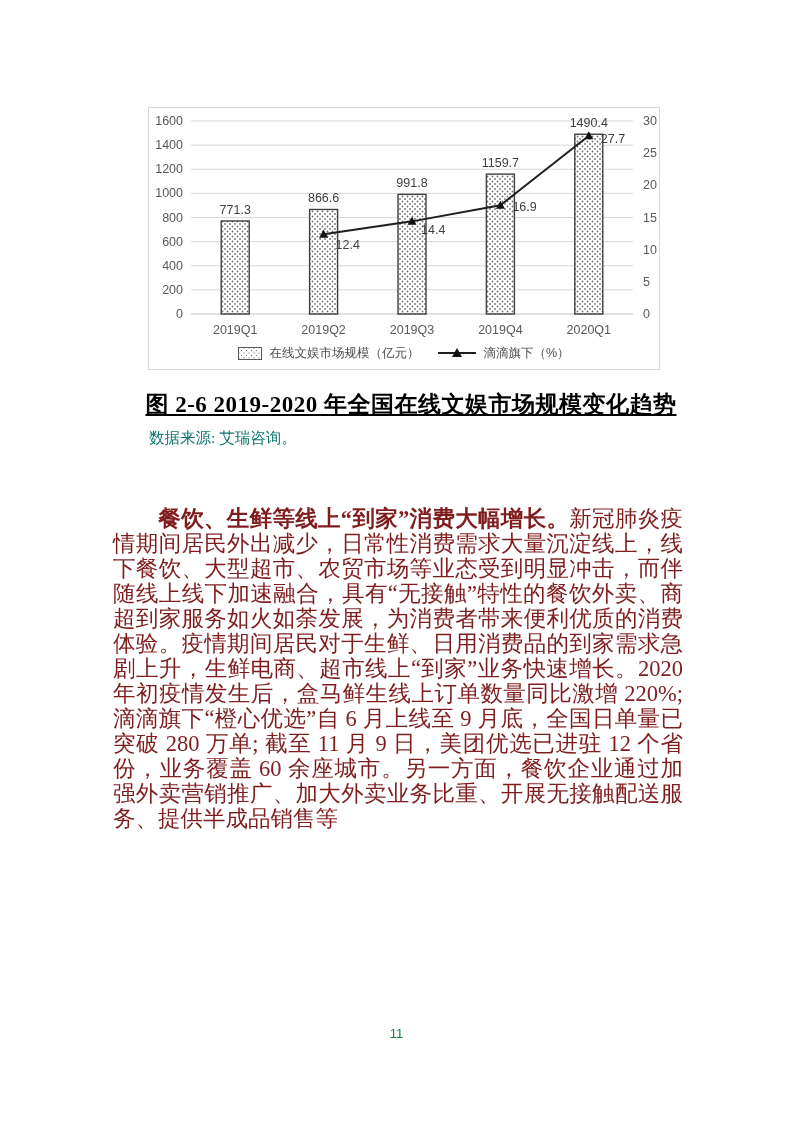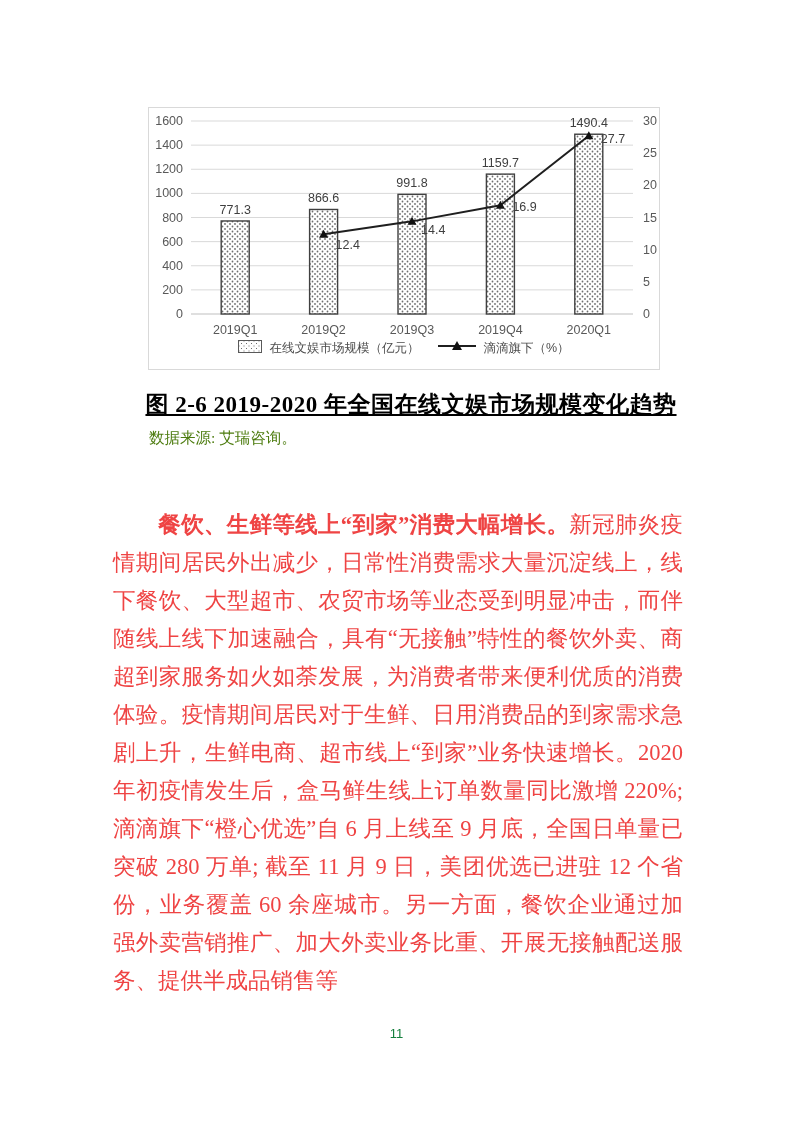--- a/index.html
+++ b/index.html
@@ -10,21 +10,21 @@
   
   .chart-box{
     position:absolute;left:148px;top:107px;width:512px;height:263px;
     border:1px solid #d9d9d9;background:#ffffff;box-sizing:border-box;
   }
   #chart-svg{display:block;}
   #chart-svg text{font-family:"Liberation Sans", sans-serif;}
   #chart-svg .ax{font-size:12.5px;fill:#595959;}
   #chart-svg .dl{font-size:12.5px;fill:#3f3f3f;}
   .legend{
-    display:flex;justify-content:center;gap:7px;
+    display:flex;align-items:center;justify-content:center;gap:7px;
     height:26px;font-family:"Liberation Sans", sans-serif;
     font-size:12.5px;color:#4d4d4d;
   }
   .legend .sw{
     width:22px;height:11px;border:1px solid #595959;background-color:#fff;
     background-image:radial-gradient(circle,#6e6e6e 0.9px,transparent 1px),
                      radial-gradient(circle,#6e6e6e 0.9px,transparent 1px);
     background-size:5px 5px;background-position:0 0,2.5px 2.5px;
     display:inline-block;
   }
@@ -39,27 +39,27 @@
     border-left:5px solid transparent;border-right:5px solid transparent;
     border-bottom:9px solid #111;
   }
   
   .fig-caption{
     position:absolute;left:113px;top:389px;width:570px;padding-left:26px;
     box-sizing:border-box;text-align:center;font-weight:700;font-size:23px;
     color:#000;white-space:nowrap;letter-spacing:0.5px;text-decoration:underline;
   }
   .fig-source{
-    position:absolute;left:149px;top:428px;font-size:15.5px;color:#4d7c0f;
+    position:absolute;left:149px;top:428px;font-size:15.5px;color:#0f766e;
   }
   
   .body-par{
     position:absolute;left:113px;top:506px;width:570px;
-    font-size:22.5px;line-height:38px;text-align:justify;
-    text-justify:inter-ideograph;color:#ef4444;
+    font-size:22.5px;line-height:25px;text-align:justify;
+    text-justify:inter-ideograph;color:#7f1d1d;
   }
   .body-par .indent{display:inline-block;width:45px;}
   .body-par .lead{font-weight:700;}
   
   .page-num{
     position:absolute;left:0;top:1026px;width:100%;text-align:center;
     font-family:"Liberation Sans", sans-serif;font-size:13px;color:#15803d;
   }
 </style>
 </head>

